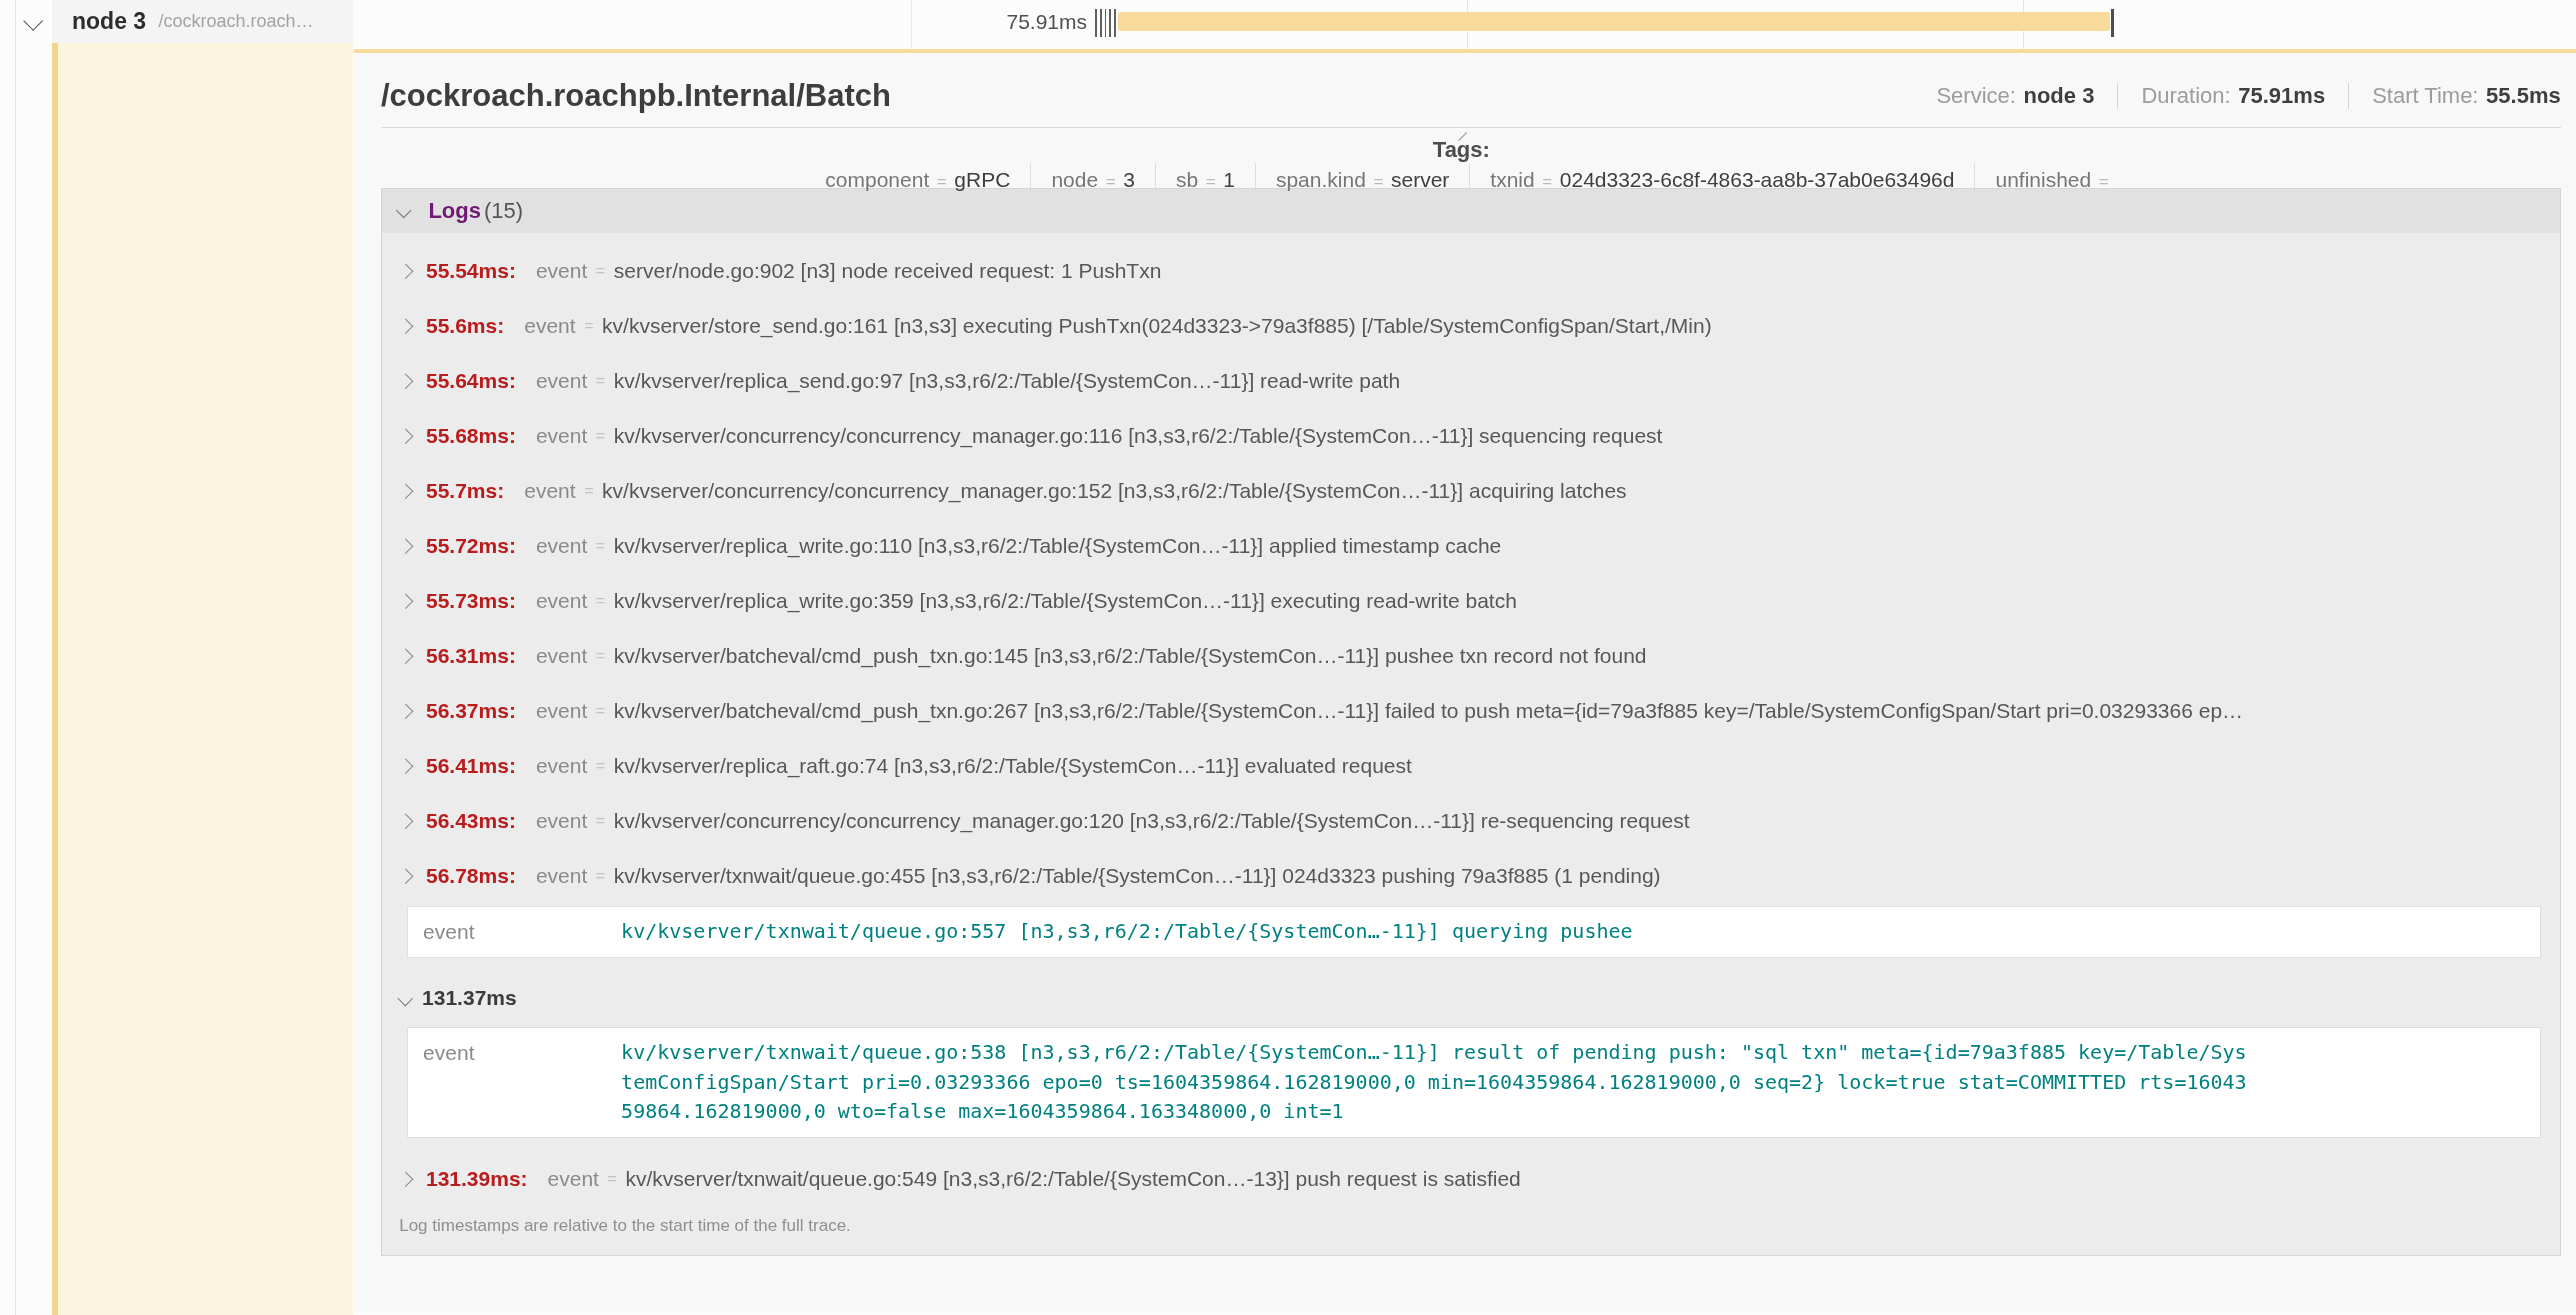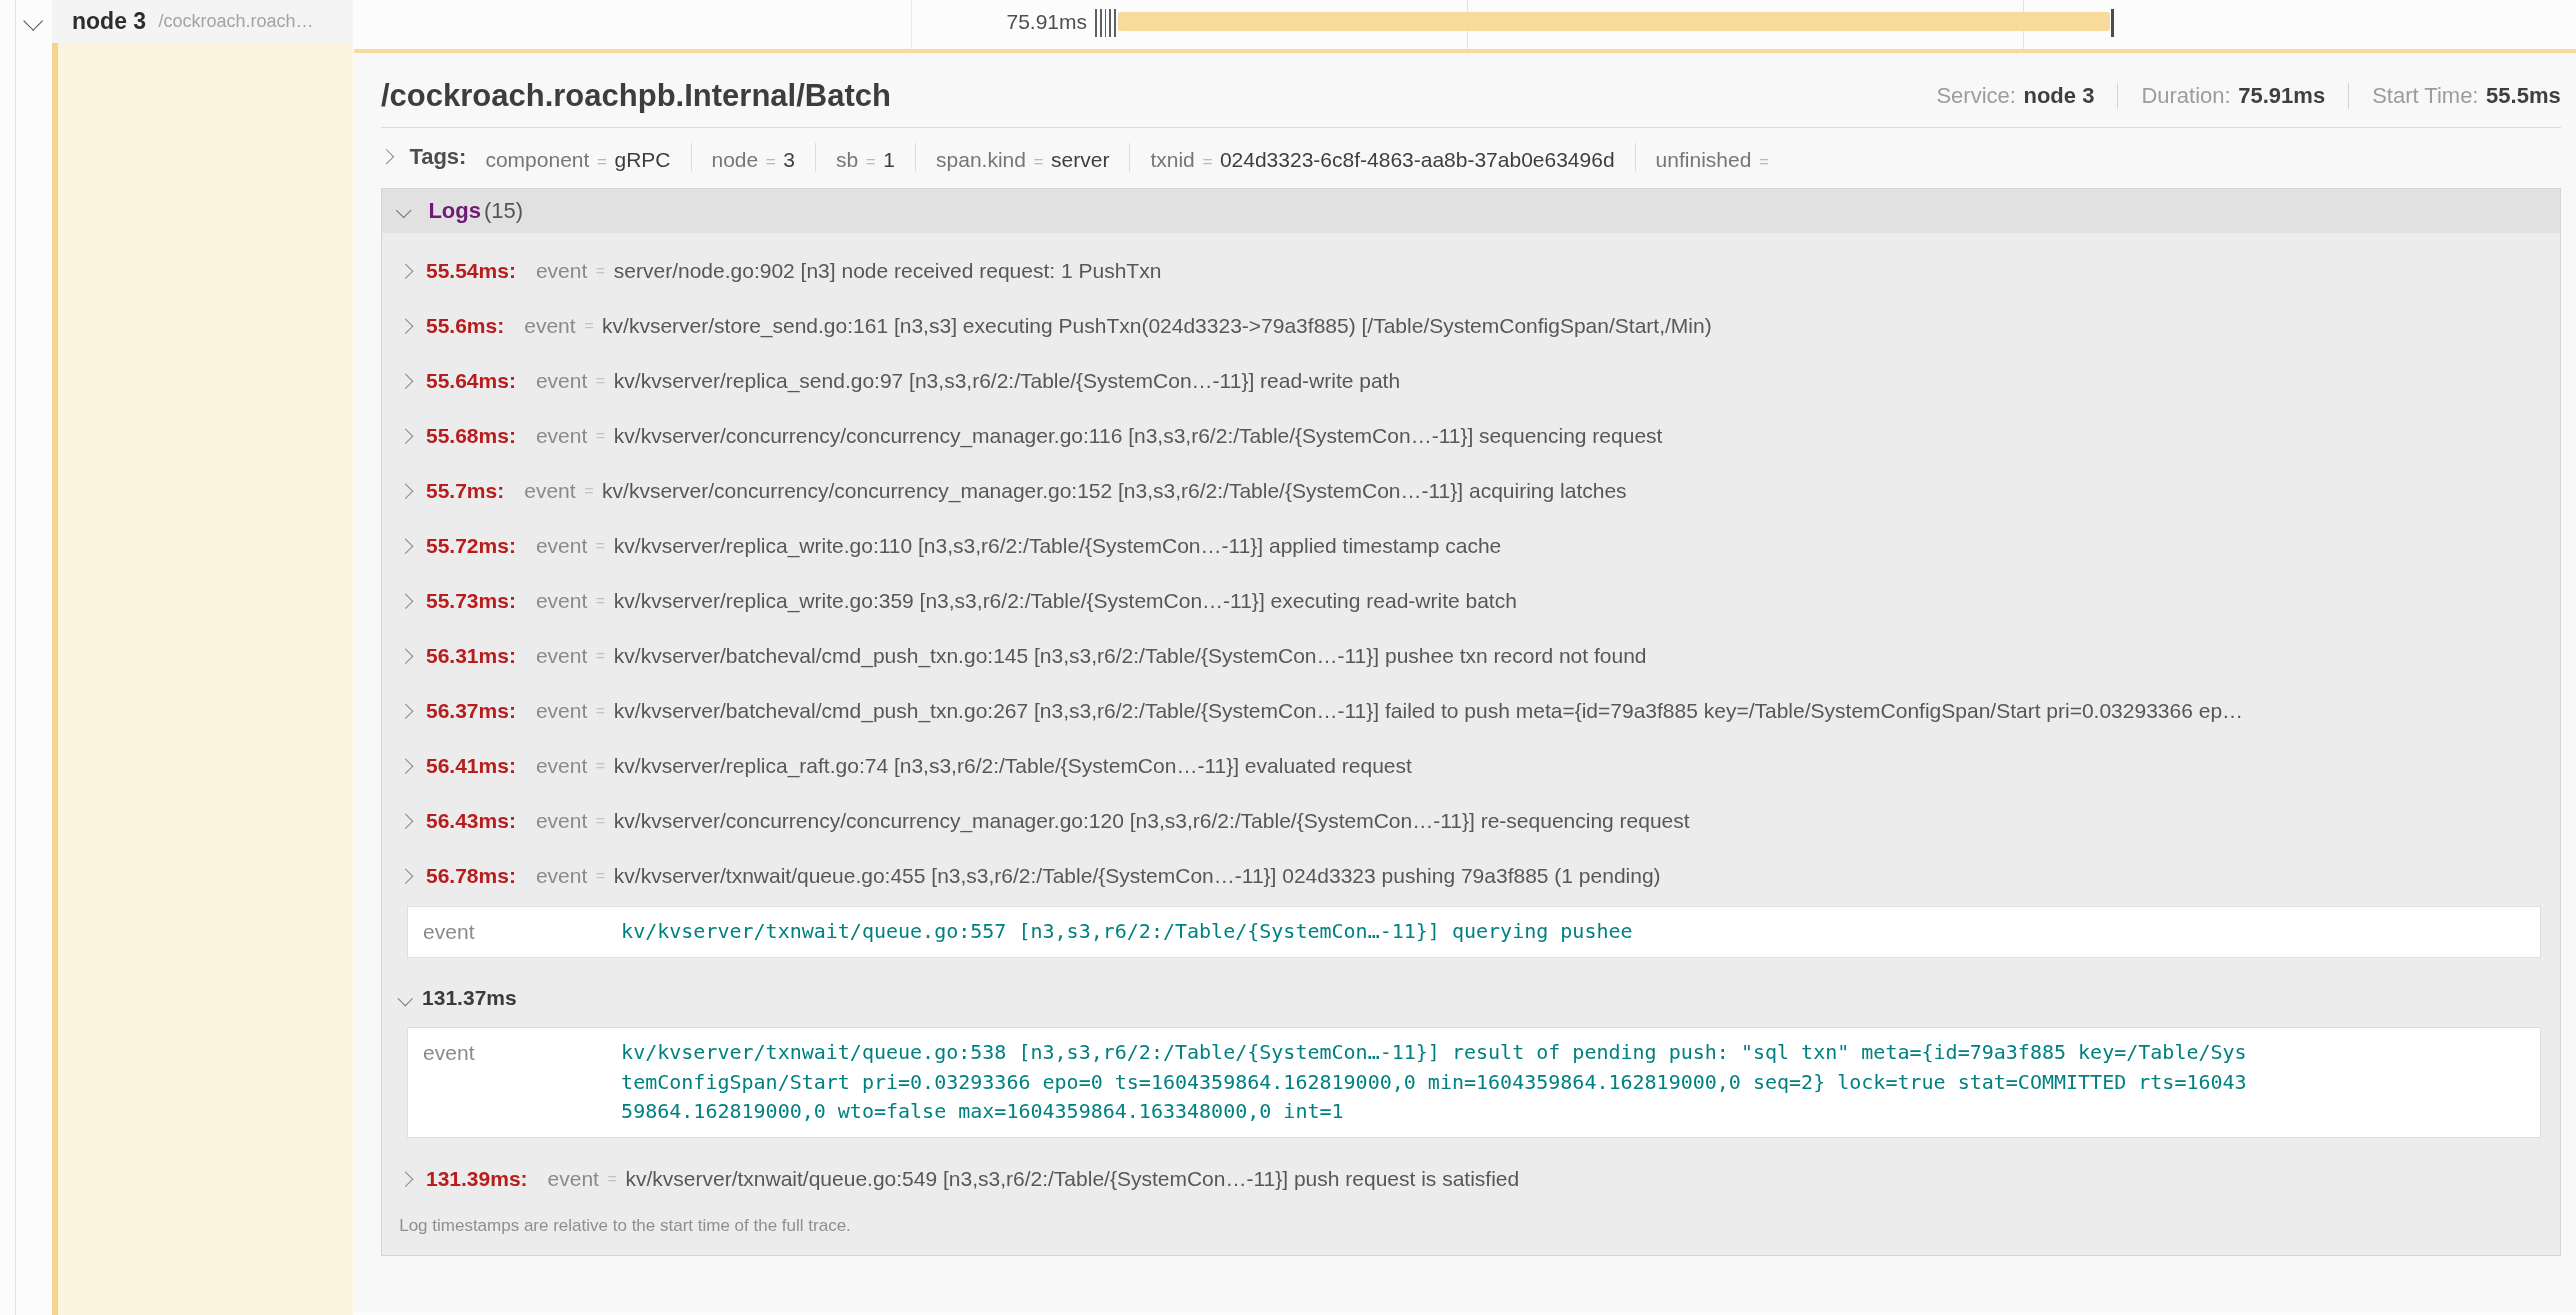--- a/index.html
+++ b/index.html
@@ -40,21 +40,21 @@
                 border-top:4.8px solid #f8db9b;box-sizing:border-box;padding:23px 15.3px 0 27px;}
   .detail-header{display:flex;justify-content:space-between;align-items:center;}
   .span-title{font-size:31px;font-weight:bold;color:#3d3d3d;line-height:40px;}
   .overview{display:flex;align-items:center;gap:23px;white-space:nowrap;font-size:22px;}
   .ov-label{color:#9c9c9c;}
   .ov-value{color:#3f3f3f;font-weight:bold;margin-left:7.6px;}
   .ov-sep{width:1px;height:26px;background:#d4d4d4;}
   .title-divider{height:1px;background:#dadada;margin:10.5px 0 0 0;}
 
   
-  .tags-row{display:flex;align-items:center;height:42px;margin-top:8.6px;white-space:nowrap;}
+  .tags-row{display:flex;align-items:center;height:42px;margin-top:8.6px;white-space:nowrap;flex-direction:column;}
   .tags-row .chev{margin-right:17px;border-color:#8a8a8a;}
   .tags-label{font-size:22px;font-weight:bold;color:#4d4d4d;margin-right:19px;}
   .tag-item{display:flex;align-items:baseline;font-size:21px;}
   .tag-key{color:#767676;}
   .tag-eq{color:#b9b9b9;font-size:17px;margin:0 7.6px;}
   .tag-val{color:#3e3e3e;}
   .tag-sep{width:1px;height:29px;background:#dcdcdc;margin:0 20px;align-self:center;}
 
   
   .logs-box{margin-top:9.5px;border:1px solid #d5d5d5;background:#ececec;}
@@ -263,21 +263,21 @@
             <div class="kv-key">event</div>
             <div class="kv-val">kv/kvserver/txnwait/queue.go:538 [n3,s3,r6/2:/Table/{SystemCon…-11}] result of pending push: "sql txn" meta={id=79a3f885 key=/Table/Sys
 temConfigSpan/Start pri=0.03293366 epo=0 ts=1604359864.162819000,0 min=1604359864.162819000,0 seq=2} lock=true stat=COMMITTED rts=16043
 59864.162819000,0 wto=false max=1604359864.163348000,0 int=1</div>
           </div>
           <div class="log-row">
             <span class="chev right small"></span>
             <span class="log-time">131.39ms:</span>
             <span class="log-field">event</span>
             <span class="log-eq">=</span>
-            <span class="log-msg">kv/kvserver/txnwait/queue.go:549 [n3,s3,r6/2:/Table/{SystemCon…-11}] push request is satisfied</span>
+            <span class="log-msg">kv/kvserver/txnwait/queue.go:549 [n3,s3,r6/2:/Table/{SystemCon…-13}] push request is satisfied</span>
           </div>
           <div class="logs-footer">Log timestamps are relative to the start time of the full trace.</div>
         </div>
     </div>
 
   </div>
 </div>
 
 
 </body></html>

